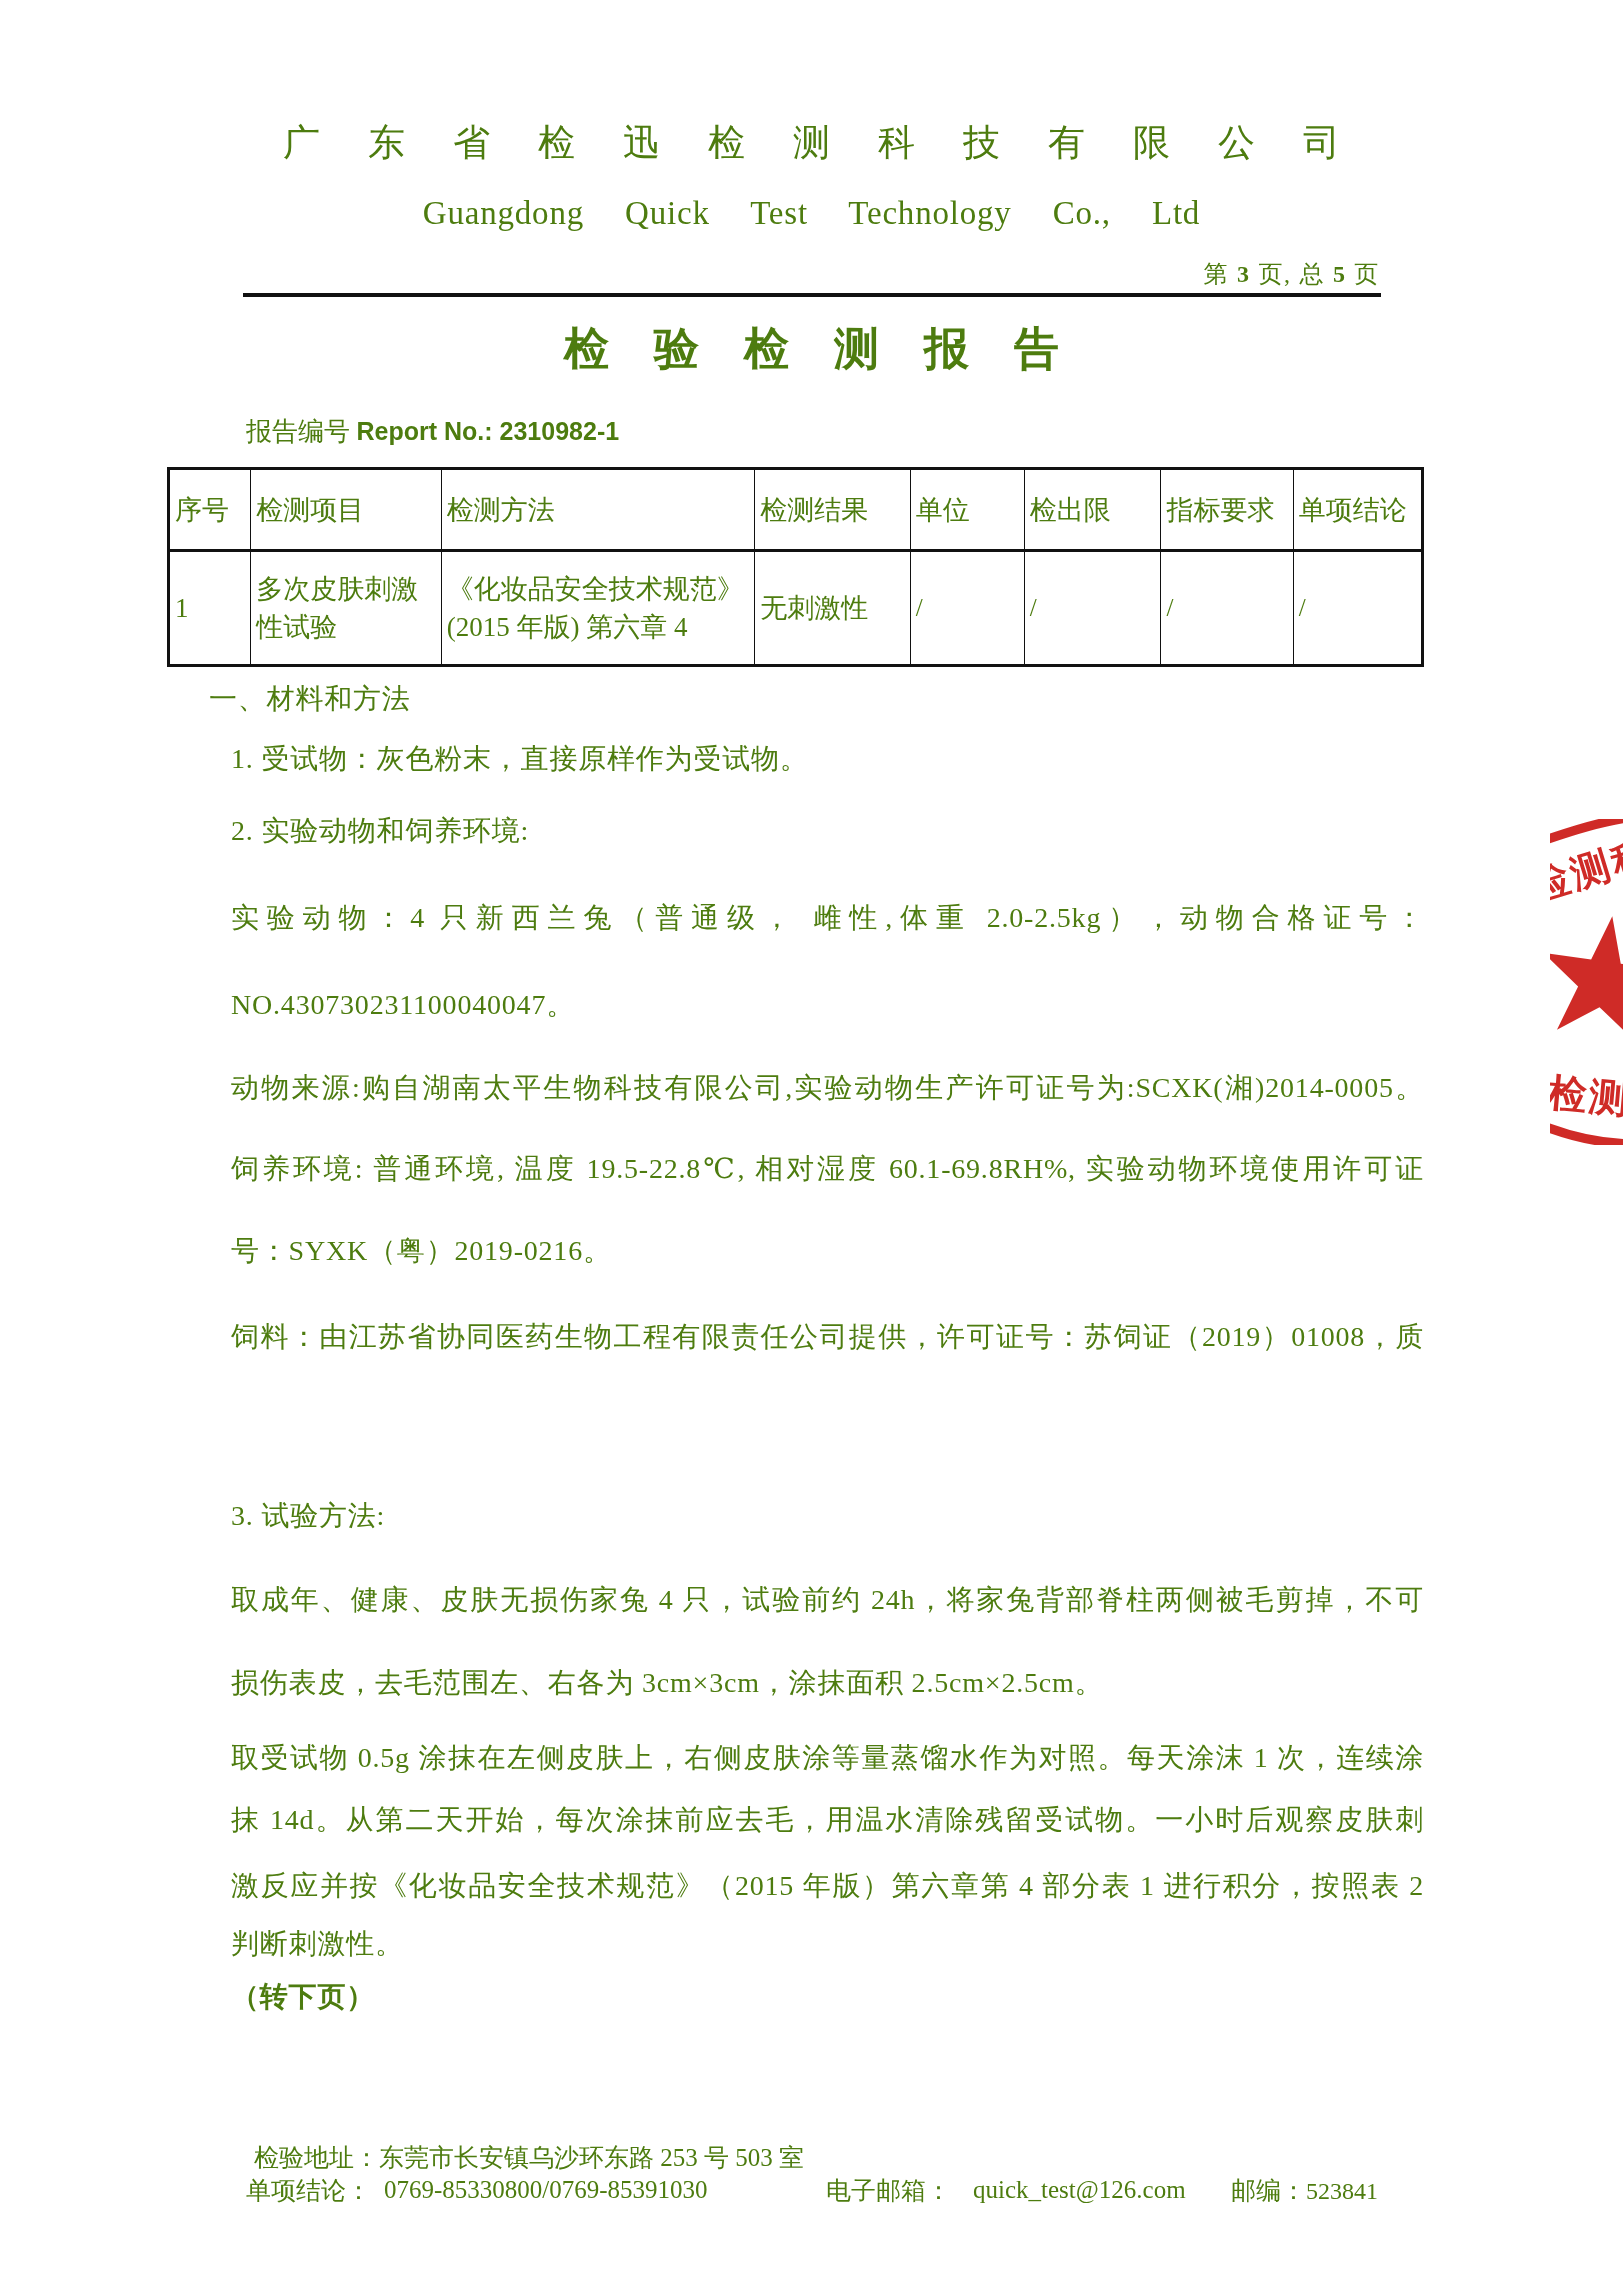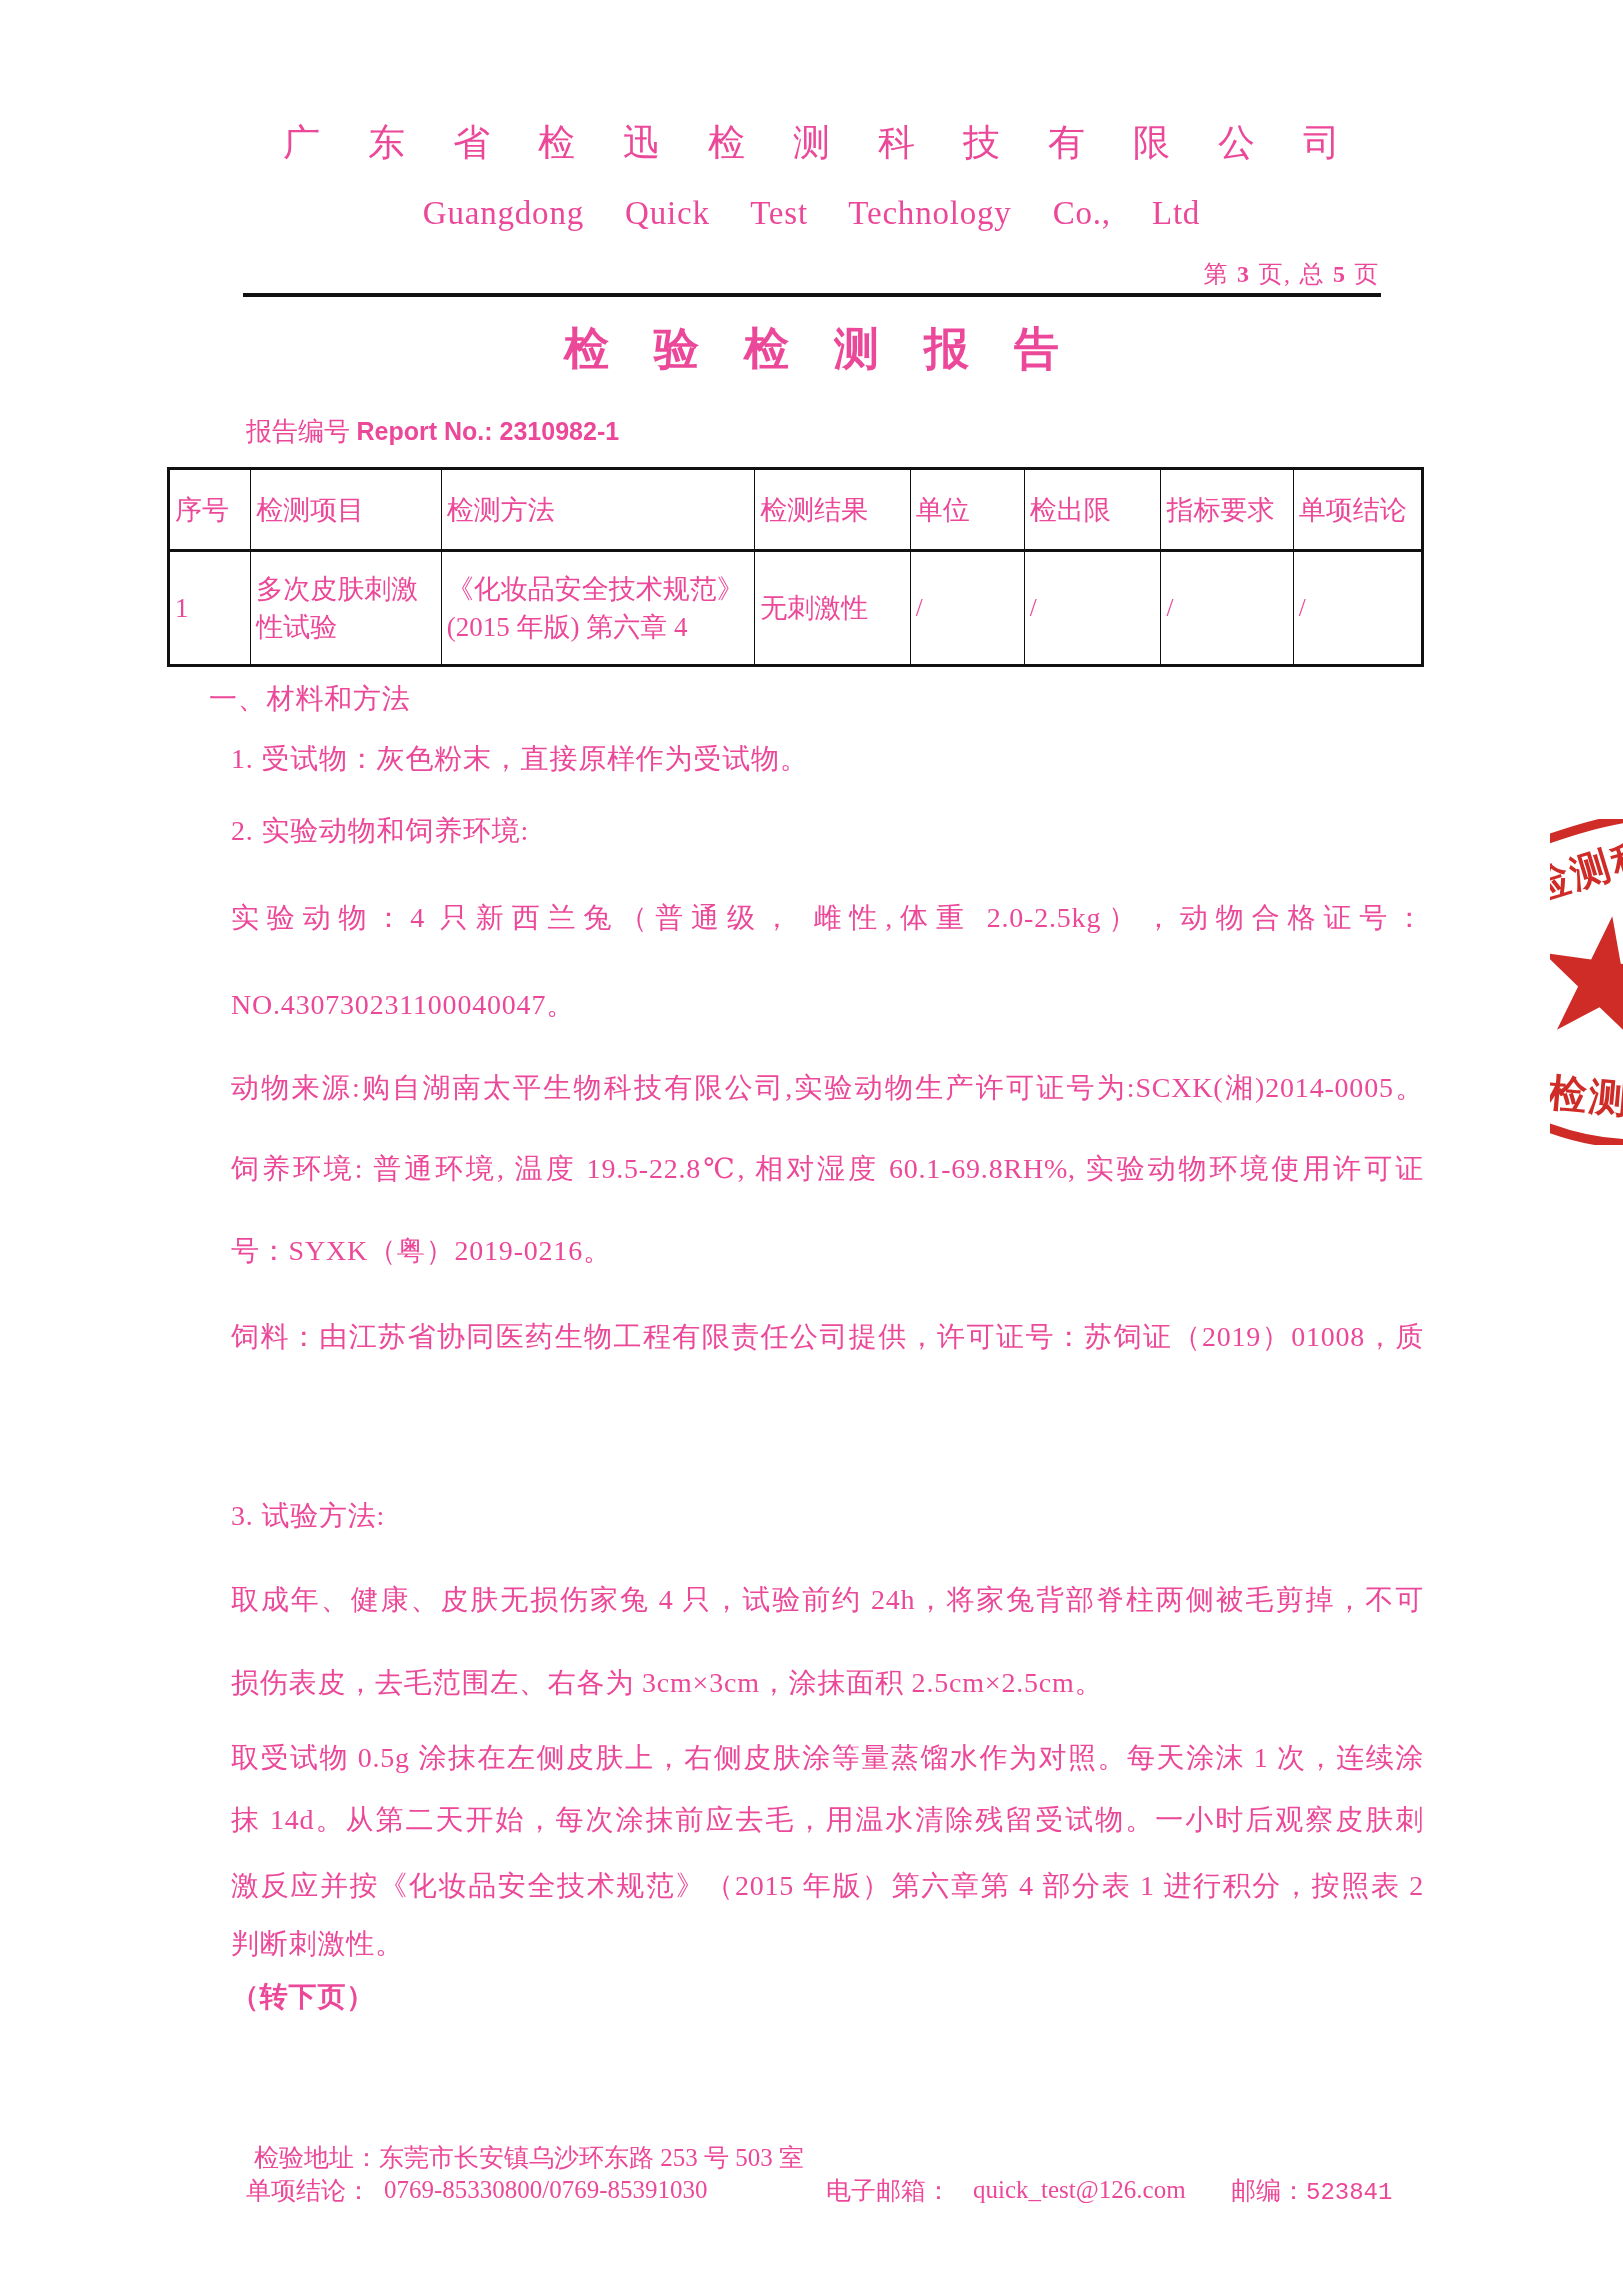--- a/index.html
+++ b/index.html
@@ -2,21 +2,21 @@
 <html style="font-size:13.3px"><head>
 <meta charset="utf-8">
 <style>
   html,body{margin:0;padding:0;background:#e8e8e8;}
   .page{
     position:relative;
     width:1623px;height:2295px;
     background:#ffffff;
     overflow:hidden;
     font-family:"Liberation Serif","DejaVu Serif",serif;
-    color:#ec4899;
+    color:#4d7c0f;
   }
   .abs{position:absolute;}
   .centerline{left:0;width:100%;text-align:center;white-space:nowrap;}
 
   .company-cn{top:118px;font-size:37px;letter-spacing:48px;}
   .company-cn span{margin-right:-48px;}
   .company-en{top:195px;font-size:33px;word-spacing:32px;letter-spacing:0.8px;}
   .page-info{top:258px;right:243px;font-size:24px;letter-spacing:1.7px;}
   .page-info b{font-family:"Liberation Serif","DejaVu Serif",serif;}
   .head-rule{top:293px;left:243px;width:1138px;height:4.2px;background:#111;}
@@ -44,21 +44,21 @@
   .bl{
     position:absolute;left:231px;width:1193px;
     font-size:28px;line-height:37px;white-space:nowrap;
     letter-spacing:0.8px;
   }
   .bl.j{white-space:normal;text-align:justify;text-align-last:justify;}
   .bl.sec{left:209px;}
   .bl.bold{font-weight:bold;}
 
   .footer{font-size:25px;}
-  .footer .latin{font-family:Liberation Mono, monospace;font-size:24px;}
+  .footer .latin{font-family:Liberation Serif, serif;font-size:24px;}
   .f1{top:2141px;left:254px;}
   .f-tel{top:2174px;left:246px;}
   .f-telv{top:2176px;left:384px;}
   .f-mail{top:2174px;left:826px;text-align:right;}
   .f-mailv{top:2176px;left:973px;}
   .f-post{top:2174px;left:1231px;}
 
   .stamp{
     position:absolute;top:819px;right:0;width:73px;height:326px;
     overflow:hidden;opacity:.96;pointer-events:none;

